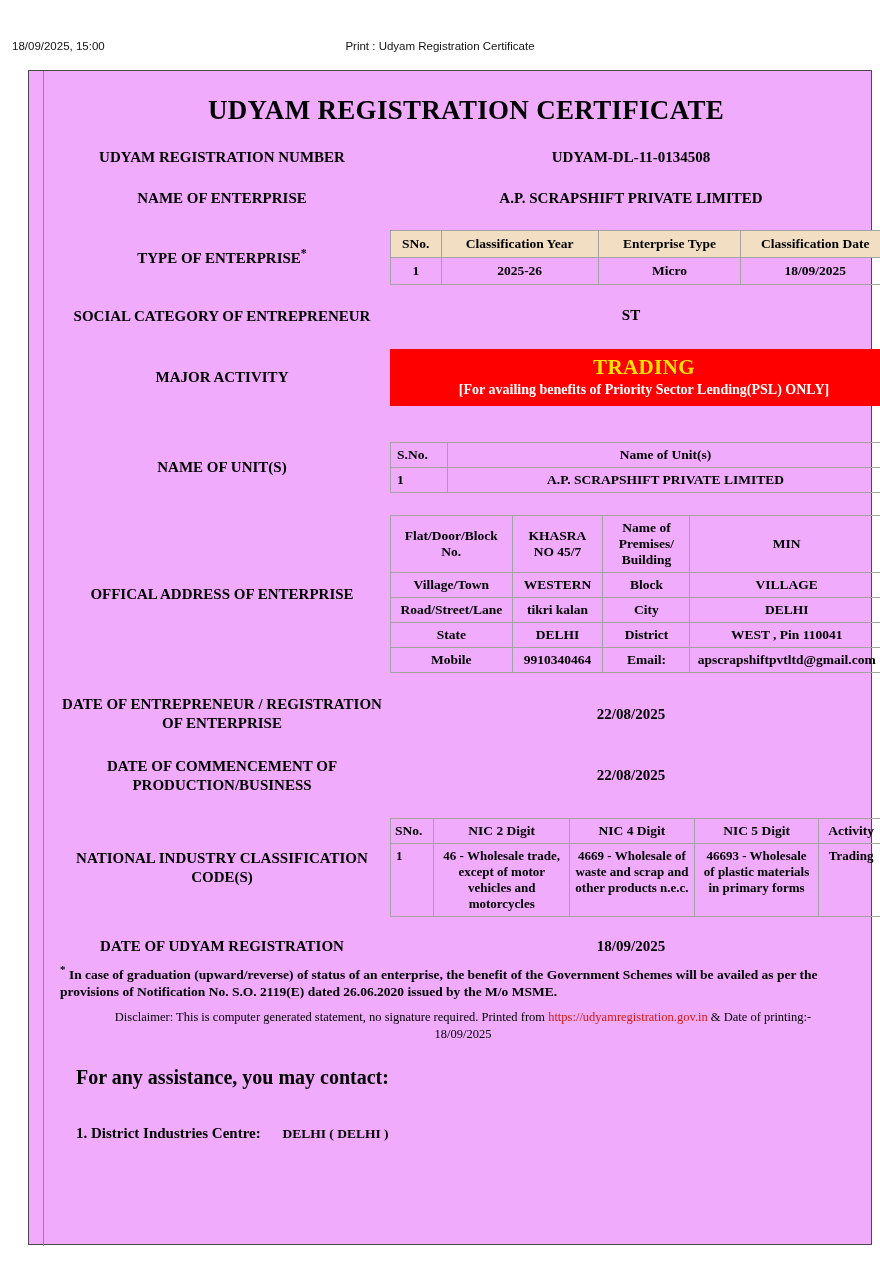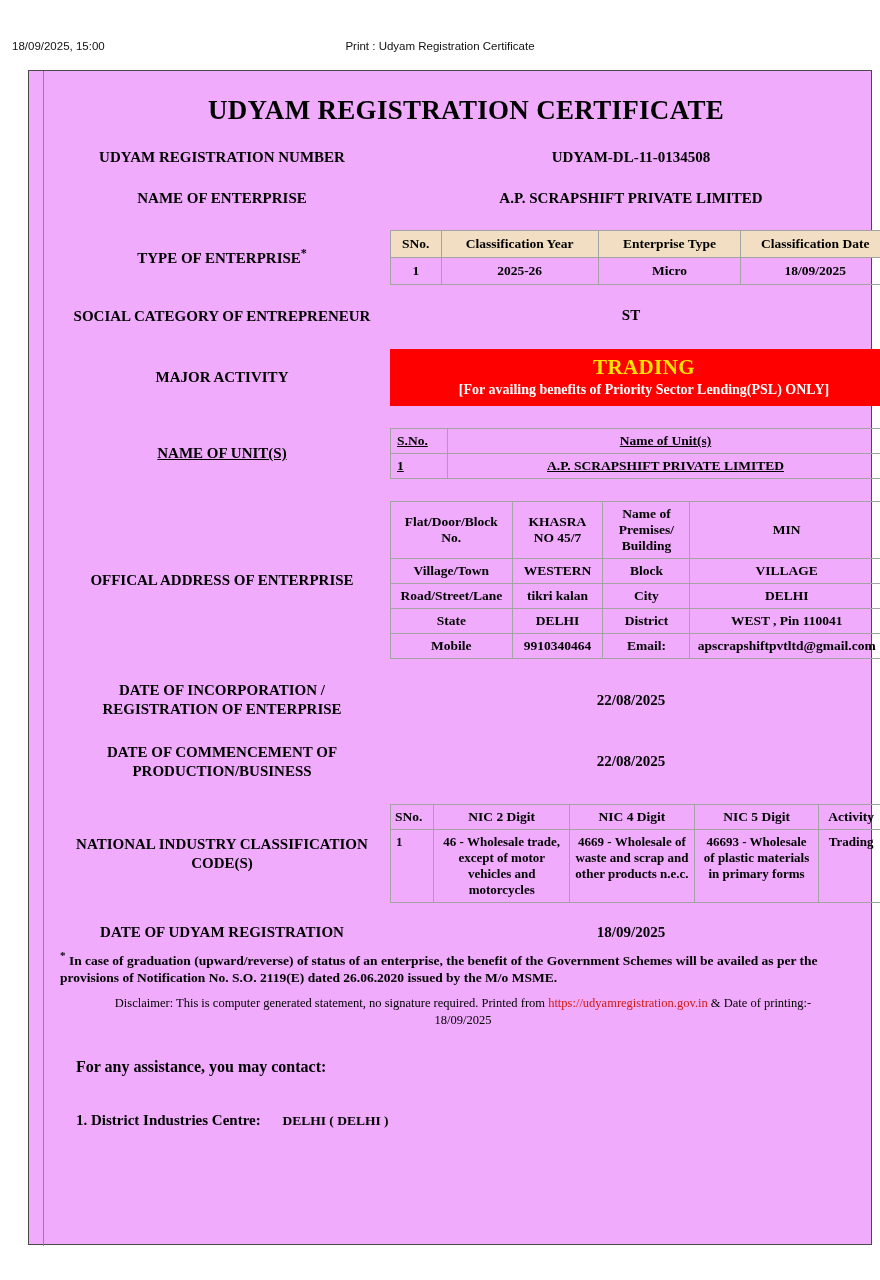--- a/index.html
+++ b/index.html
@@ -221,23 +221,23 @@
     text-align: center;
     width: 806px;
     margin-top: 8px;
     line-height: 1.4;
   }
   .disclaimer a {
     color: #d01a12;
     text-decoration: none;
   }
   .assist {
-    font-size: 16px;
-    font-weight: bold;
-    margin-top: 28px;
+    font-size: 20px;
+    font-weight: bold;
+    margin-top: 22px;
     margin-left: 16px;
   }
   .dic-line {
     margin-top: 36px;
     margin-left: 16px;
     font-size: 15px;
     font-weight: bold;
   }
   .dic-line .dic-val {
     font-size: 13.5px;
@@ -303,21 +303,21 @@
       <div class="row" style="margin-top:24px;">
         <div class="label">MAJOR ACTIVITY</div>
         <div class="value">
           <div class="activity-banner">
             <div class="act-main">TRADING</div>
             <div class="act-sub">[For availing benefits of Priority Sector Lending(PSL) ONLY]</div>
           </div>
         </div>
       </div>
 
-      <div class="row" style="margin-top:22px;text-decoration:underline;">
+      <div class="row" style="margin-top:36px;">
         <div class="label">NAME OF UNIT(S)</div>
         <div class="value">
           <table class="unit-table">
             <thead>
               <tr>
                 <th class="u-sno">S.No.</th>
                 <th>Name of Unit(s)</th>
               </tr>
             </thead>
             <tbody>
@@ -364,21 +364,21 @@
                 <td class="v">9910340464</td>
                 <td class="k2">Email:</td>
                 <td class="v2">apscrapshiftpvtltd@gmail.com</td>
               </tr>
             </tbody>
           </table>
         </div>
       </div>
 
       <div class="row" style="margin-top:22px;">
-        <div class="label">DATE OF INCORPORATION / REGISTRATION OF ENTERPRISE</div>
+        <div class="label">DATE OF ENTREPRENEUR / REGISTRATION OF ENTERPRISE</div>
         <div class="value">22/08/2025</div>
       </div>
 
       <div class="row" style="margin-top:24px;">
         <div class="label">DATE OF COMMENCEMENT OF PRODUCTION/BUSINESS</div>
         <div class="value">22/08/2025</div>
       </div>
 
       <div class="row" style="margin-top:24px;">
         <div class="label">NATIONAL INDUSTRY CLASSIFICATION CODE(S)</div>

